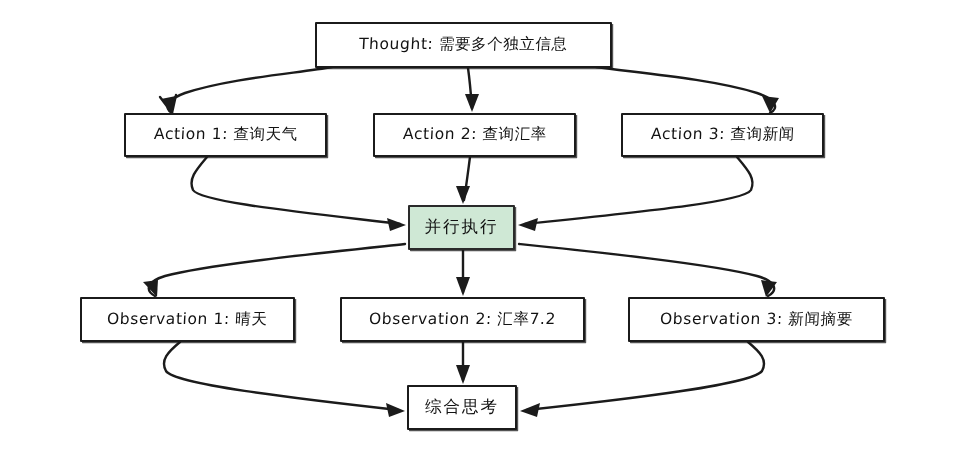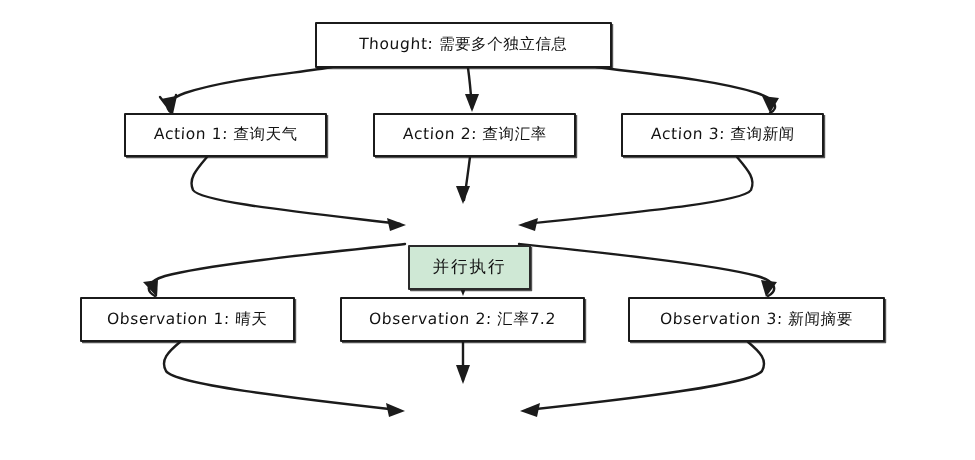--- a/index.html
+++ b/index.html
@@ -130,30 +130,33 @@
   </div>
 
   <div class="node-box" id="node-action-2" style="left:373px; top:113px; width:203px; height:44px;">
     <span class="node-label">Action 2: 查询汇率</span>
   </div>
 
   <div class="node-box" id="node-action-3" style="left:621px; top:113px; width:203px; height:44px;">
     <span class="node-label">Action 3: 查询新闻</span>
   </div>
 
-  <div class="node-box green" id="node-parallel-exec" style="left:408px; top:205px; width:123px; height:45px;margin-top:40px;">
+  <div class="node-box green" id="node-parallel-exec" style="left:408px; top:205px; width:107px; height:45px;">
     <span class="node-label cjk-only">并行执行</span>
   </div>
 
   <div class="node-box" id="node-observation-1" style="left:80px; top:297px; width:215px; height:45px;">
     <span class="node-label">Observation 1: 晴天</span>
   </div>
 
   <div class="node-box" id="node-observation-2" style="left:340px; top:297px; width:245px; height:45px;">
     <span class="node-label">Observation 2: 汇率7.2</span>
   </div>
 
   <div class="node-box" id="node-observation-3" style="left:628px; top:297px; width:257px; height:45px;">
     <span class="node-label">Observation 3: 新闻摘要</span>
   </div>
 
+  <div class="node-box" id="node-summary" style="left:407px; top:385px; width:110px; height:45px;">
+    <span class="node-label cjk-only">综合思考</span>
+  </div>
 
 </div>
 
 </body></html>

